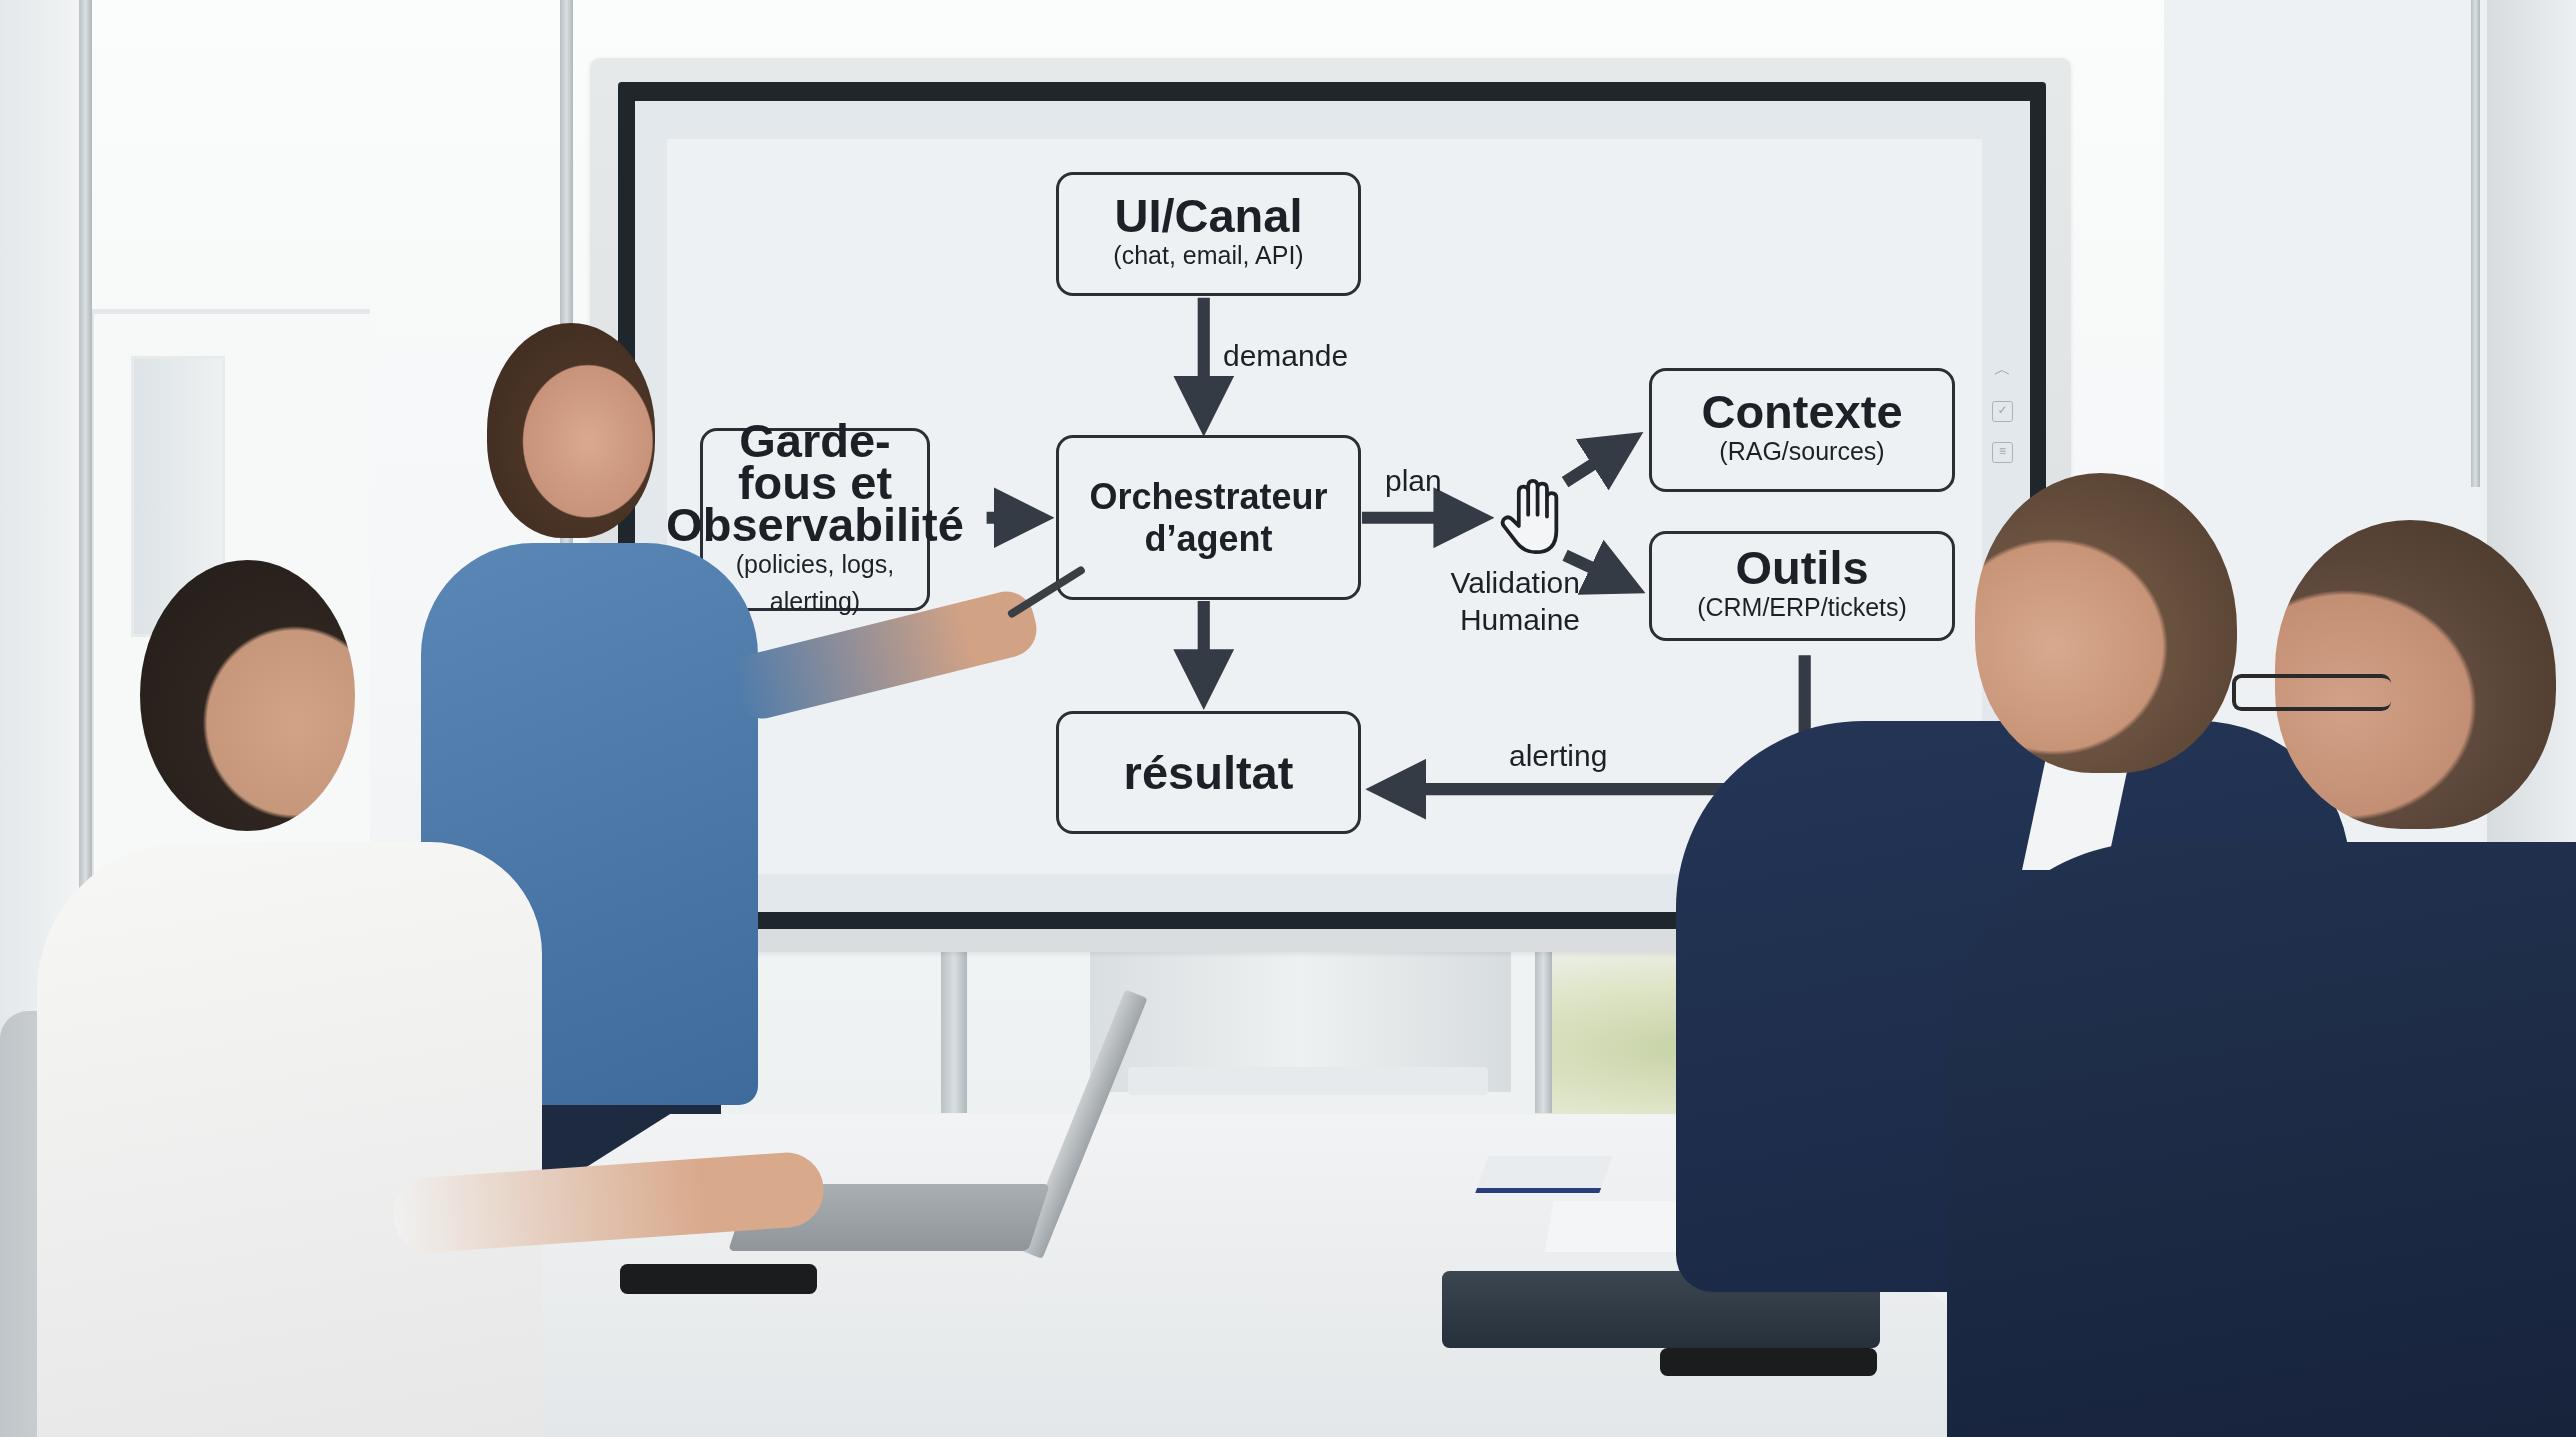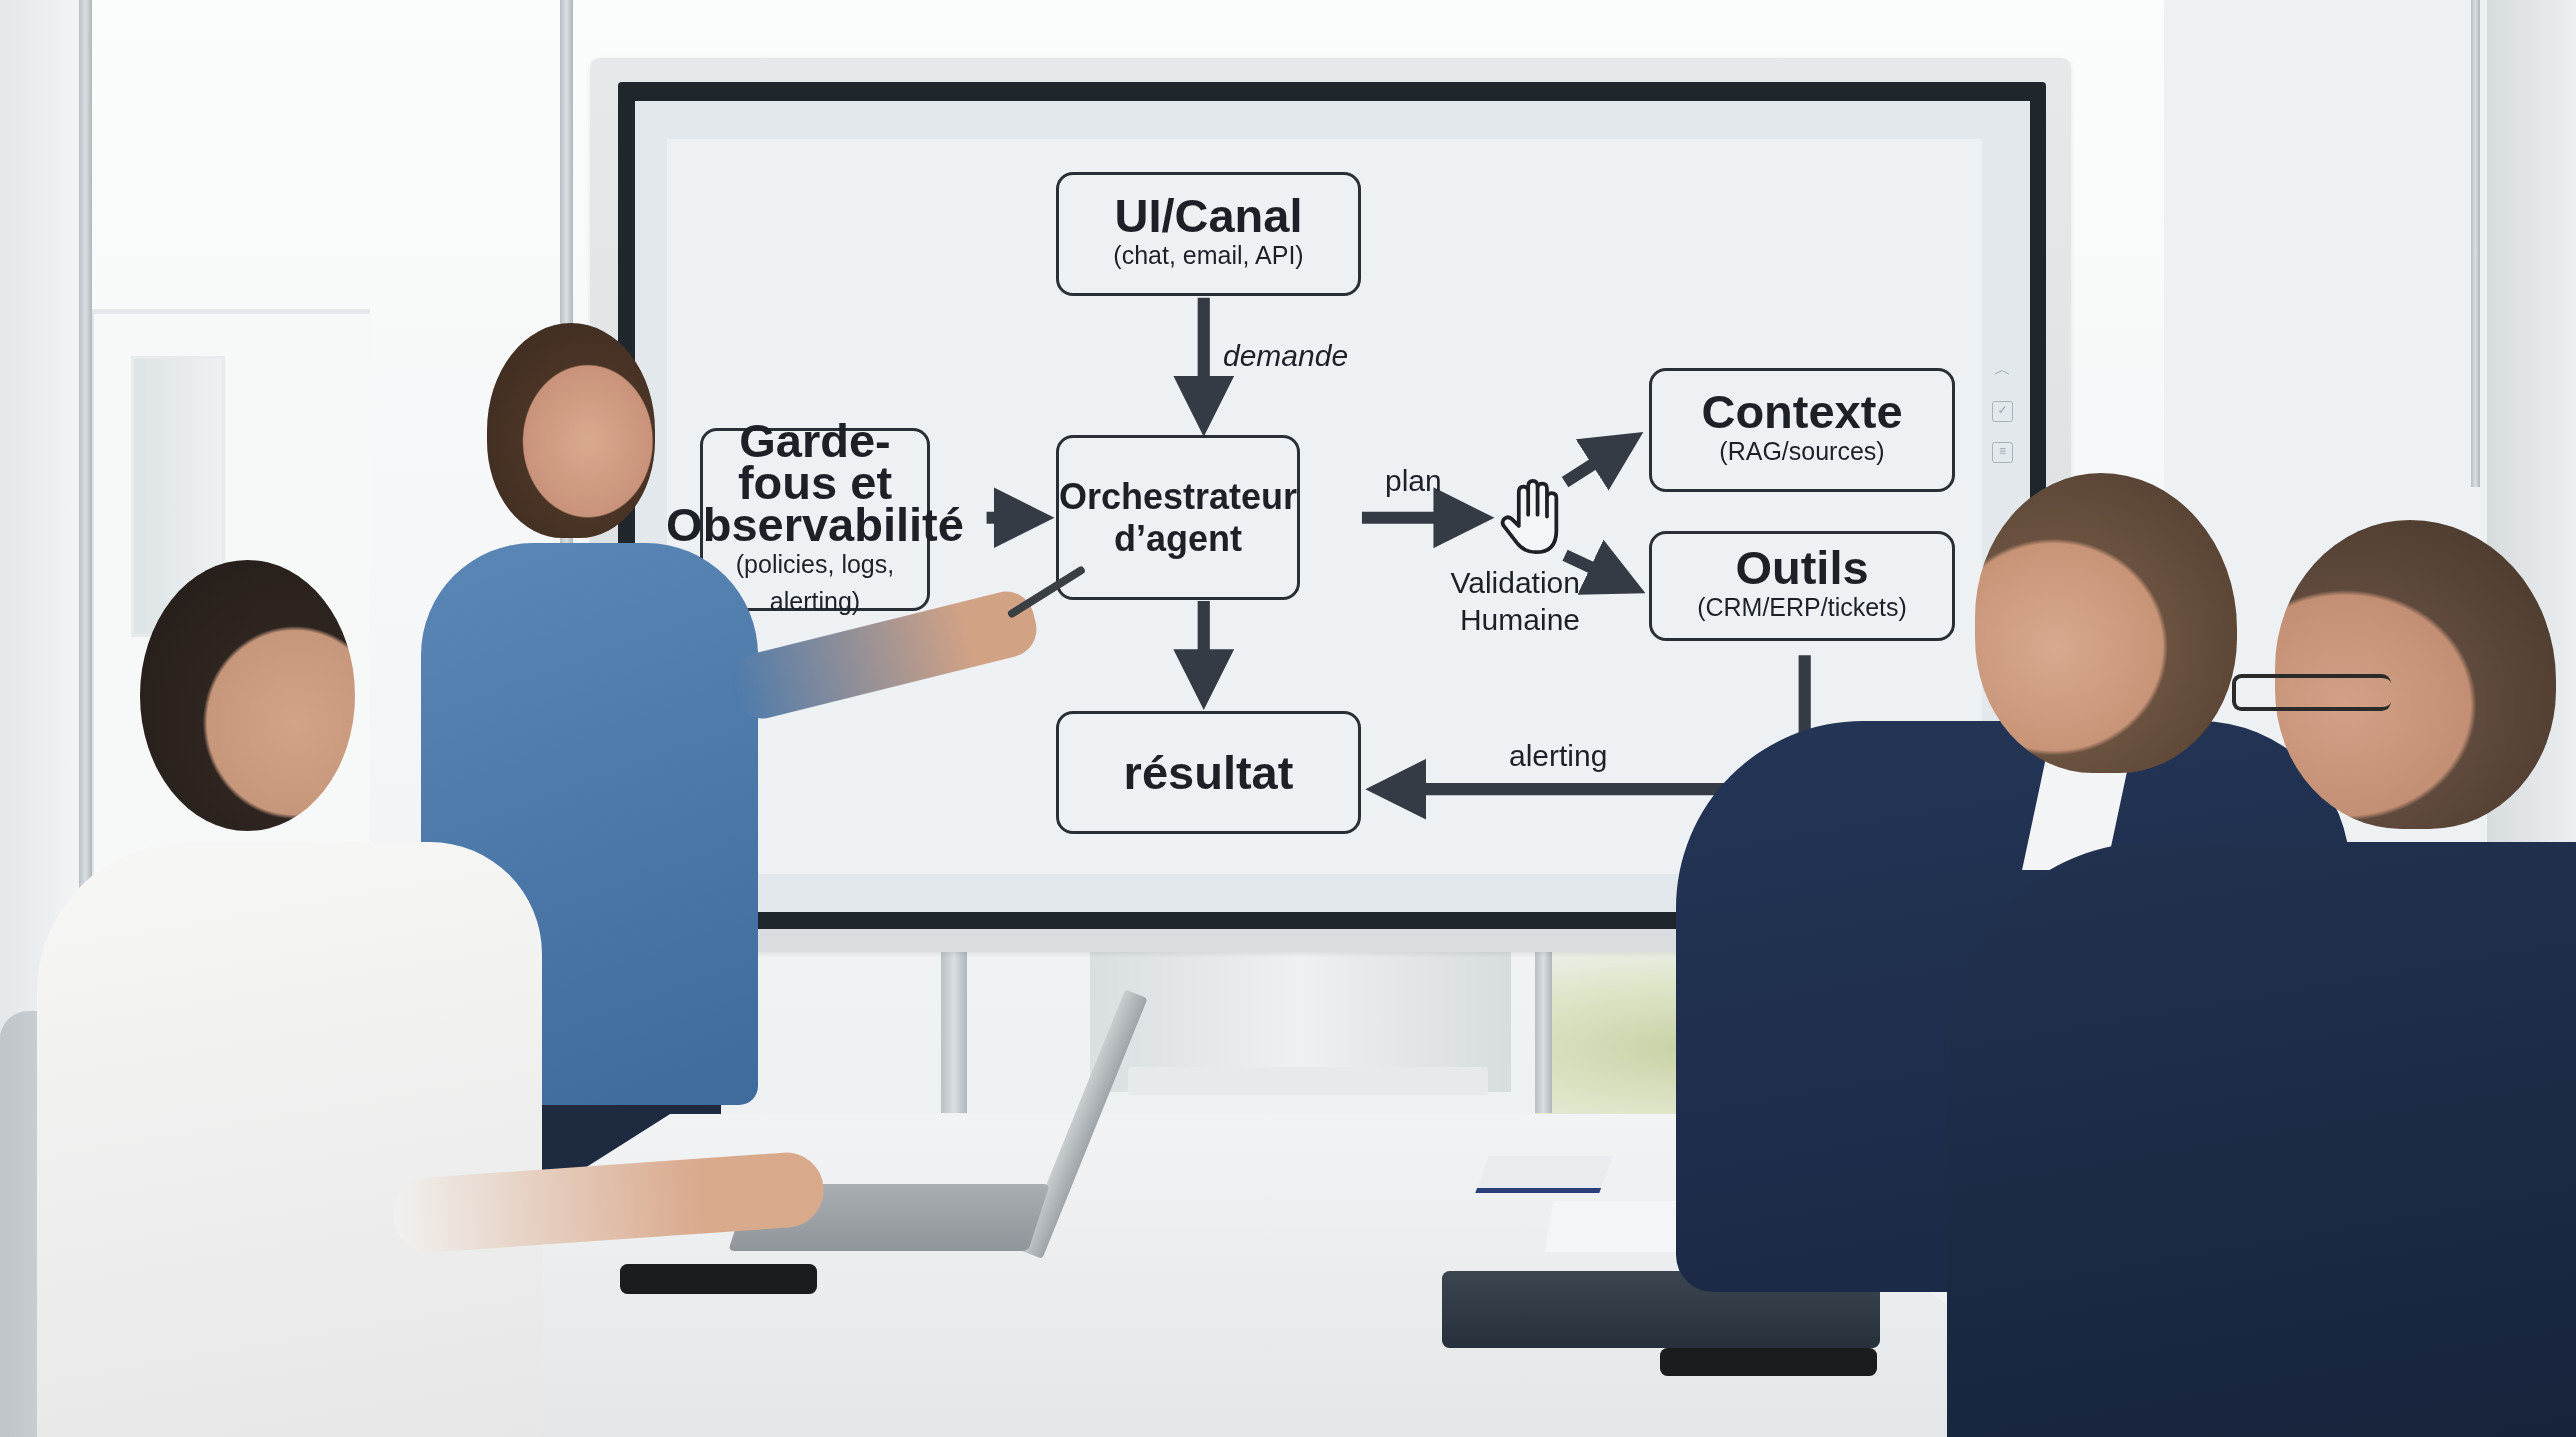--- a/index.html
+++ b/index.html
@@ -133,30 +133,30 @@
 
     <polyline points="1928,700 1928,843 1495,843" marker-end="url(#ah)"></polyline>
   </g>
 </svg>
 
 <div class="node" style="left:1056px;top:172px;width:305px;height:124px;">
   <div class="title">UI/Canal</div>
   <div class="sub">(chat, email, API)</div>
 </div>
 
-<div class="edge-label" style="left:1223px;top:339px;font-style:italic;">demande</div>
+<div class="edge-label" style="left:1223px;top:339px;">demande</div>
 
 <div class="node" style="left:700px;top:428px;width:230px;height:183px;">
   <div class="title">Garde-fous et</div>
   <div class="title">Observabilité</div>
   <div class="sub">(policies, logs,</div>
   <div class="sub">alerting)</div>
 </div>
 
-<div class="node" style="left:1056px;top:435px;width:244px;height:165px;">
+<div class="node" style="left:1056px;top:435px;width:305px;height:165px;">
   <div class="title" style="font-size:36px;">Orchestrateur</div>
   <div class="title" style="font-size:36px;">d’agent</div>
 </div>
 
 <div class="edge-label" style="left:1385px;top:464px;">plan</div>
 
 <svg class="abs" style="left:1498px;top:479px;width:66px;height:77px;" viewBox="0 0 70 82">
   <path d="M22,48 L22,14 Q22,8 27,8 Q32,8 32,14 L32,38 L32,8 Q32,2 37,2 Q42,2 42,8 L42,38 L42,10 Q42,5 47,5 Q52,5 52,10 L52,40 L52,20 Q52,15 57,15 Q62,15 62,20 L62,55 Q62,78 40,78 Q28,78 20,68 L6,50 Q3,45 7,42 Q11,39 15,43 L22,50 Z" fill="#f3f5f7" stroke="#1d2127" stroke-width="4" stroke-linejoin="round"></path>
 </svg>
 <div class="edge-label" style="left:1440px;top:564px;width:140px;text-align:right;line-height:37px;">

